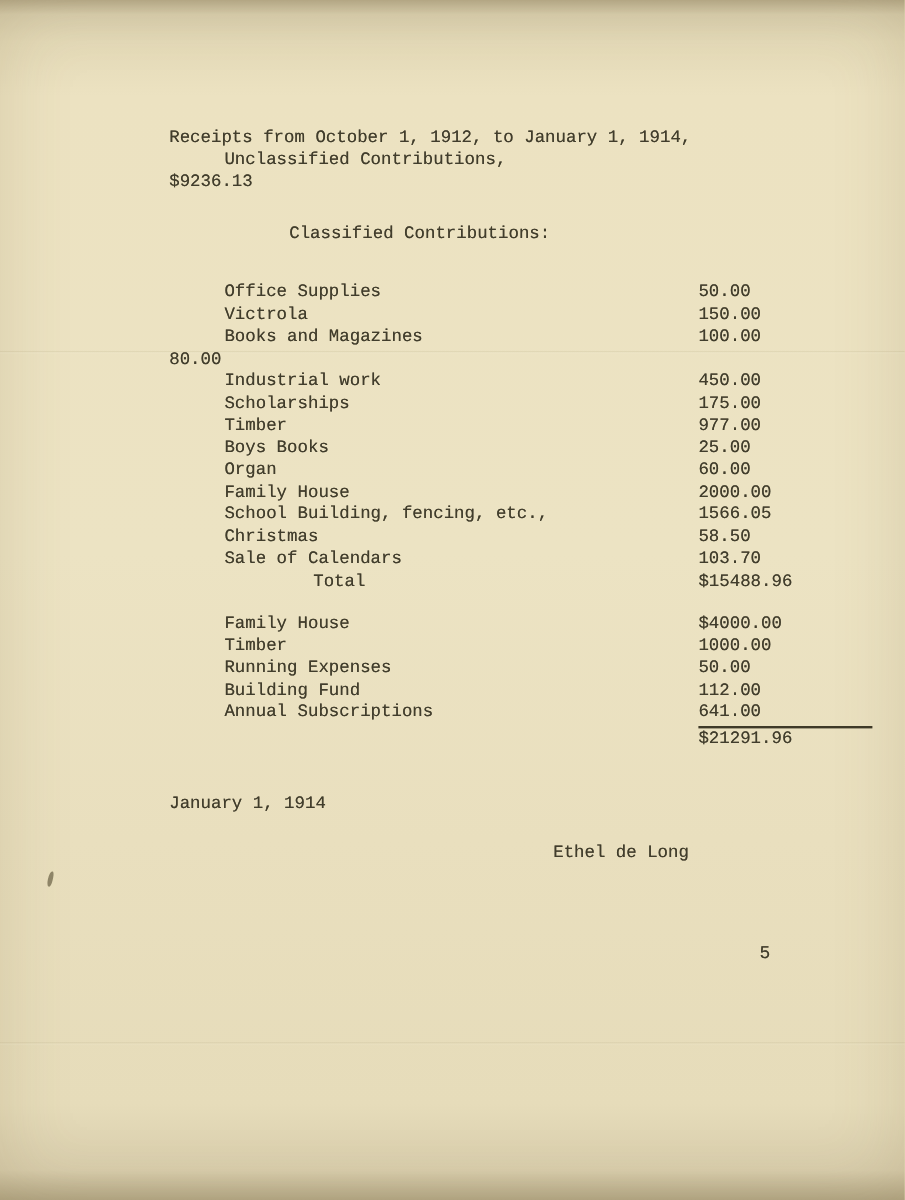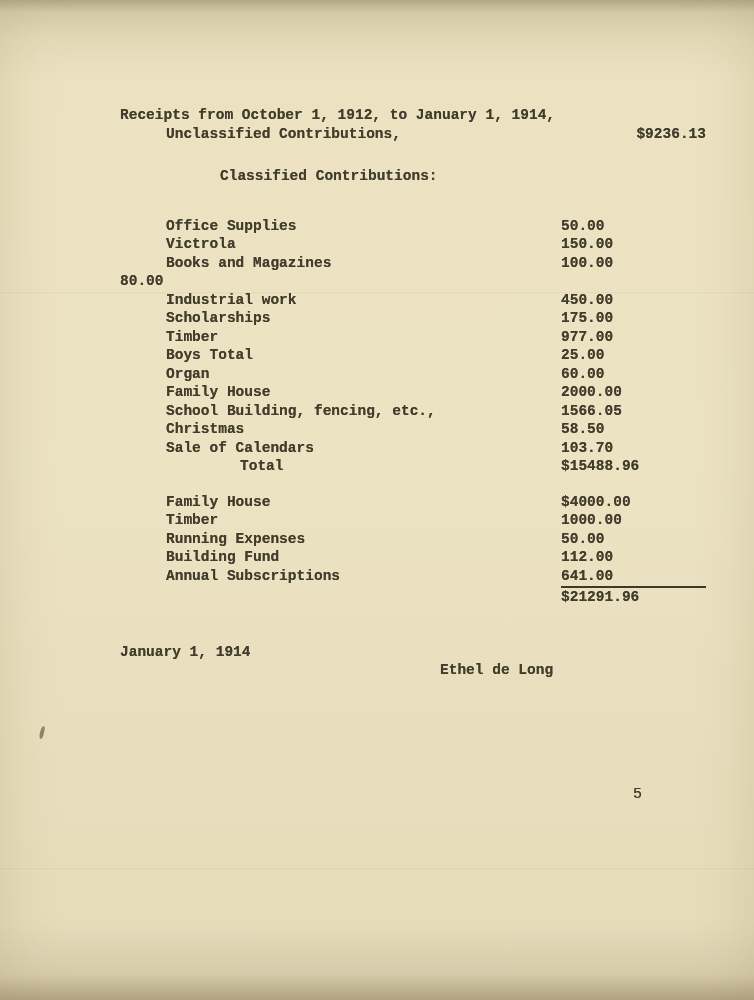--- a/index.html
+++ b/index.html
@@ -39,32 +39,32 @@
     left: 40px;
     top: 726px;
     width: 4px;
     height: 13px;
     border-radius: 60% 40% 50% 50%;
     background: rgba(70, 60, 35, 0.55);
     transform: rotate(12deg);
   }
   .doc {
     position: absolute;
-    left: 120px;
+    left: 141px;
     top: 106px;
     width: 586px;
     font-size: 14.5px;
     line-height: 18.5px;
     text-shadow: 0 0 0.5px rgba(62, 56, 38, 0.75);
-    font-weight: bold;
   }
   .hdr-line1 { white-space: nowrap; }
   .hdr-line2 {
     display: flex;
     justify-content: space-between;
+    flex-direction: column;
   }
   .hdr-line2 .lbl { padding-left: 46px; }
   .section-title {
     margin-top: 24px;
     padding-left: 100px;
   }
   .rows { margin-top: 31px; }
   .row {
     display: flex;
     align-items: baseline;
@@ -80,21 +80,21 @@
     white-space: nowrap;
   }
   .row .amt.ruled {
     border-bottom: 2px solid #3e3927;
     padding-bottom: 1px;
   }
   .row.total-row .lbl { padding-left: 120px; }
   .pledges-title { margin-top: 30px; padding-left: 0; }
   .pledges-rows { margin-top: 17px; }
   .date-line { margin-top: 36px; }
-  .signature { margin-top: 0; padding-left: 320px; white-space: nowrap; }
+  .signature { margin-top: 22px; padding-left: 320px; white-space: nowrap; }
   .page-number {
     position: absolute;
     left: 633px;
     top: 786px;
     font-size: 15px;
     text-shadow: 0 0 0.5px rgba(62, 56, 38, 0.75);
   }
 </style>
 </head>
 <body>
@@ -136,21 +136,21 @@
     </div>
     <div class="row">
       <span class="lbl">Scholarships</span>
       <span class="amt">175.00</span>
     </div>
     <div class="row">
       <span class="lbl">Timber</span>
       <span class="amt">977.00</span>
     </div>
     <div class="row">
-      <span class="lbl">Boys Total</span>
+      <span class="lbl">Boys Books</span>
       <span class="amt">25.00</span>
     </div>
     <div class="row">
       <span class="lbl">Organ</span>
       <span class="amt">60.00</span>
     </div>
     <div class="row">
       <span class="lbl">Family House</span>
       <span class="amt">2000.00</span>
     </div>

